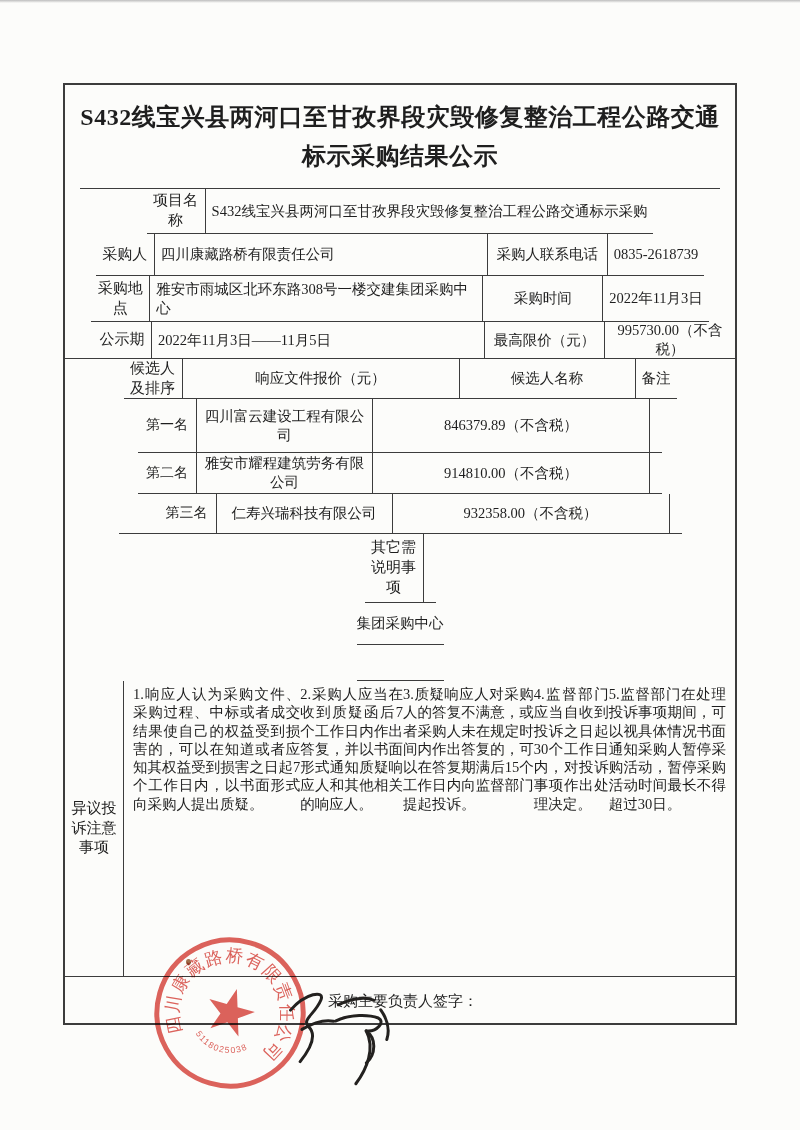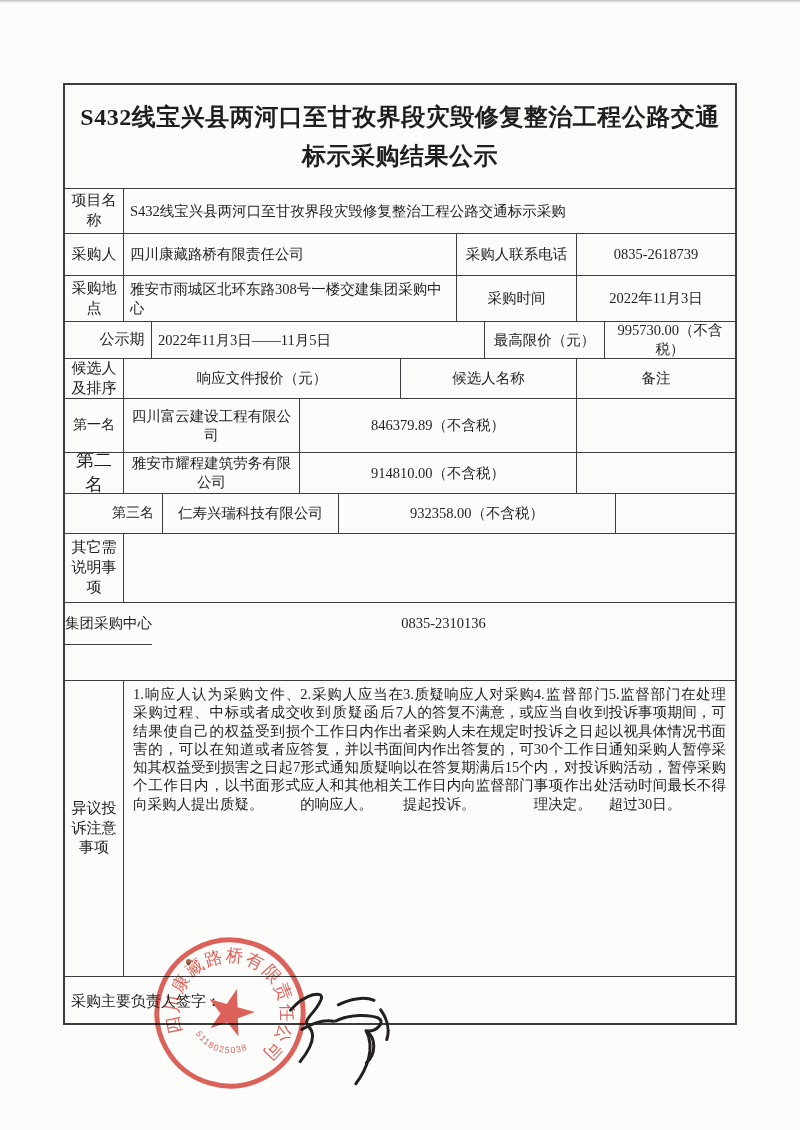--- a/index.html
+++ b/index.html
@@ -4,21 +4,21 @@
 <style>
   html,body{margin:0;padding:0;background:#d9d9d9;}
   .page{
     position:relative;width:800px;height:1130px;margin:0 auto;
     background:#fcfcfa;overflow:hidden;
     font-family:"Liberation Serif","DejaVu Serif",serif;color:#1e1e1e;
   }
   .doc-table{
     position:absolute;left:63px;top:83px;width:674px;height:942px;
     border:2px solid #3c3c3c;box-sizing:border-box;
-    display:flex;flex-direction:column;background:transparent;
+    display:flex;flex-direction:column;background:transparent;align-items:center;
   }
   .row{display:flex;flex:none;box-sizing:border-box;border-bottom:1.5px solid #3c3c3c;}
   .row.last{border-bottom:none;}
   .cell{
     box-sizing:border-box;border-right:1.5px solid #3c3c3c;
     display:flex;align-items:center;overflow:hidden;
   }
   .cell.end{border-right:none;}
   .cell.grow{flex:1;}
   .lab{
@@ -115,42 +115,41 @@
       <div class="cell end grow val ctr">备注</div>
     </div>
 
     <div class="row r-cand1">
       <div class="cell lab" style="font-size:14px;">第一名</div>
       <div class="cell w-name val ctr">四川富云建设工程有限公司</div>
       <div class="cell w-price val ctr">846379.89（不含税）</div>
       <div class="cell end grow val"></div>
     </div>
     <div class="row r-cand2">
-      <div class="cell lab" style="font-size:18px;">第二名</div>
+      <div class="cell lab" style="font-size:14px;">第二名</div>
       <div class="cell w-name val ctr">雅安市耀程建筑劳务有限公司</div>
       <div class="cell w-price val ctr">914810.00（不含税）</div>
       <div class="cell end grow val"></div>
     </div>
     <div class="row r-cand3">
       <div class="cell lab" style="font-size:14px;">第三名</div>
       <div class="cell w-name val ctr">仁寿兴瑞科技有限公司</div>
       <div class="cell w-price val ctr">932358.00（不含税）</div>
       <div class="cell end grow val"></div>
     </div>
 
     <div class="row r-other">
       <div class="cell lab">其它需说明事项</div>
       <div class="cell end grow val"></div>
     </div>
 
     <div class="row r-superv">
       <div class="cell end grow" style="padding:0;border-right:none;display:block;">
         <div class="sup-right">
           <div class="sup-cell">集团采购中心</div>
-          <div class="sup-cell b">0835-2310136</div>
         </div>
       </div>
     </div>
 
     <div class="row r-objection">
       <div class="cell lab">异议投诉注意事项</div>
       <div class="cell end grow obj-cell">
         <p class="obj-line">1.响应人认为采购文件、采购过程、中标或者成交结果使自己的权益受到损害的，可以在知道或者应知其权益受到损害之日起7个工作日内，以书面形式向采购人提出质疑。</p>
         <p class="obj-line">2.采购人应当在收到质疑函后7个工作日内作出答复，并以书面形式通知质疑响应人和其他相关的响应人。</p>
         <p class="obj-line">3.质疑响应人对采购人的答复不满意，或者采购人未在规定时间内作出答复的，可以在答复期满后15个工作日内向监督部门提起投诉。</p>

